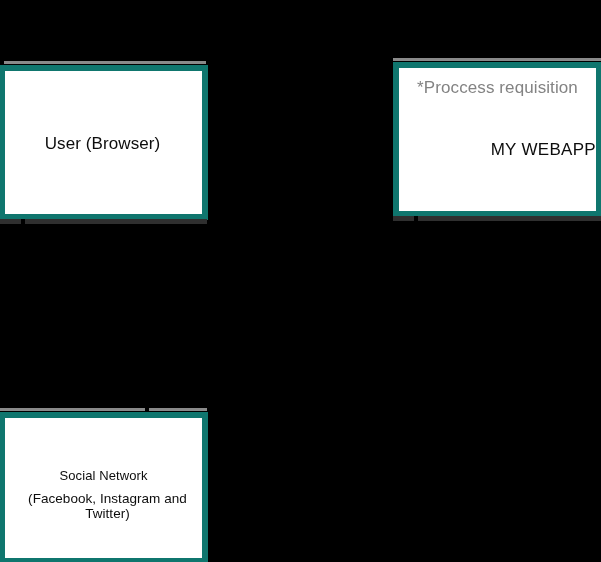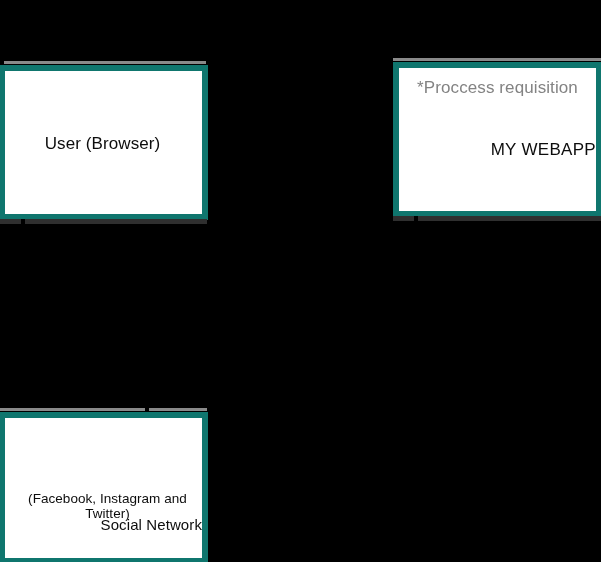--- a/index.html
+++ b/index.html
@@ -103,25 +103,24 @@
     left: -1px;
     top: 412px;
     width: 209px;
     height: 152px;
   }
   #node-social .node-label {
     position: absolute;
     left: 0;
     right: 0;
     top: 50px;
-    text-align: right;
-    font-size: 15px;
+    text-align: center;
+    font-size: 13px;
     color: #0d0d0d;
     letter-spacing: 0.1px;
-    margin-top: 48px;
   }
   #node-social .node-sublabel {
     position: absolute;
     left: 0;
     right: 0;
     top: 73px;
     text-align: center;
     font-size: 13.5px;
     color: #0d0d0d;
     letter-spacing: 0.05px;

